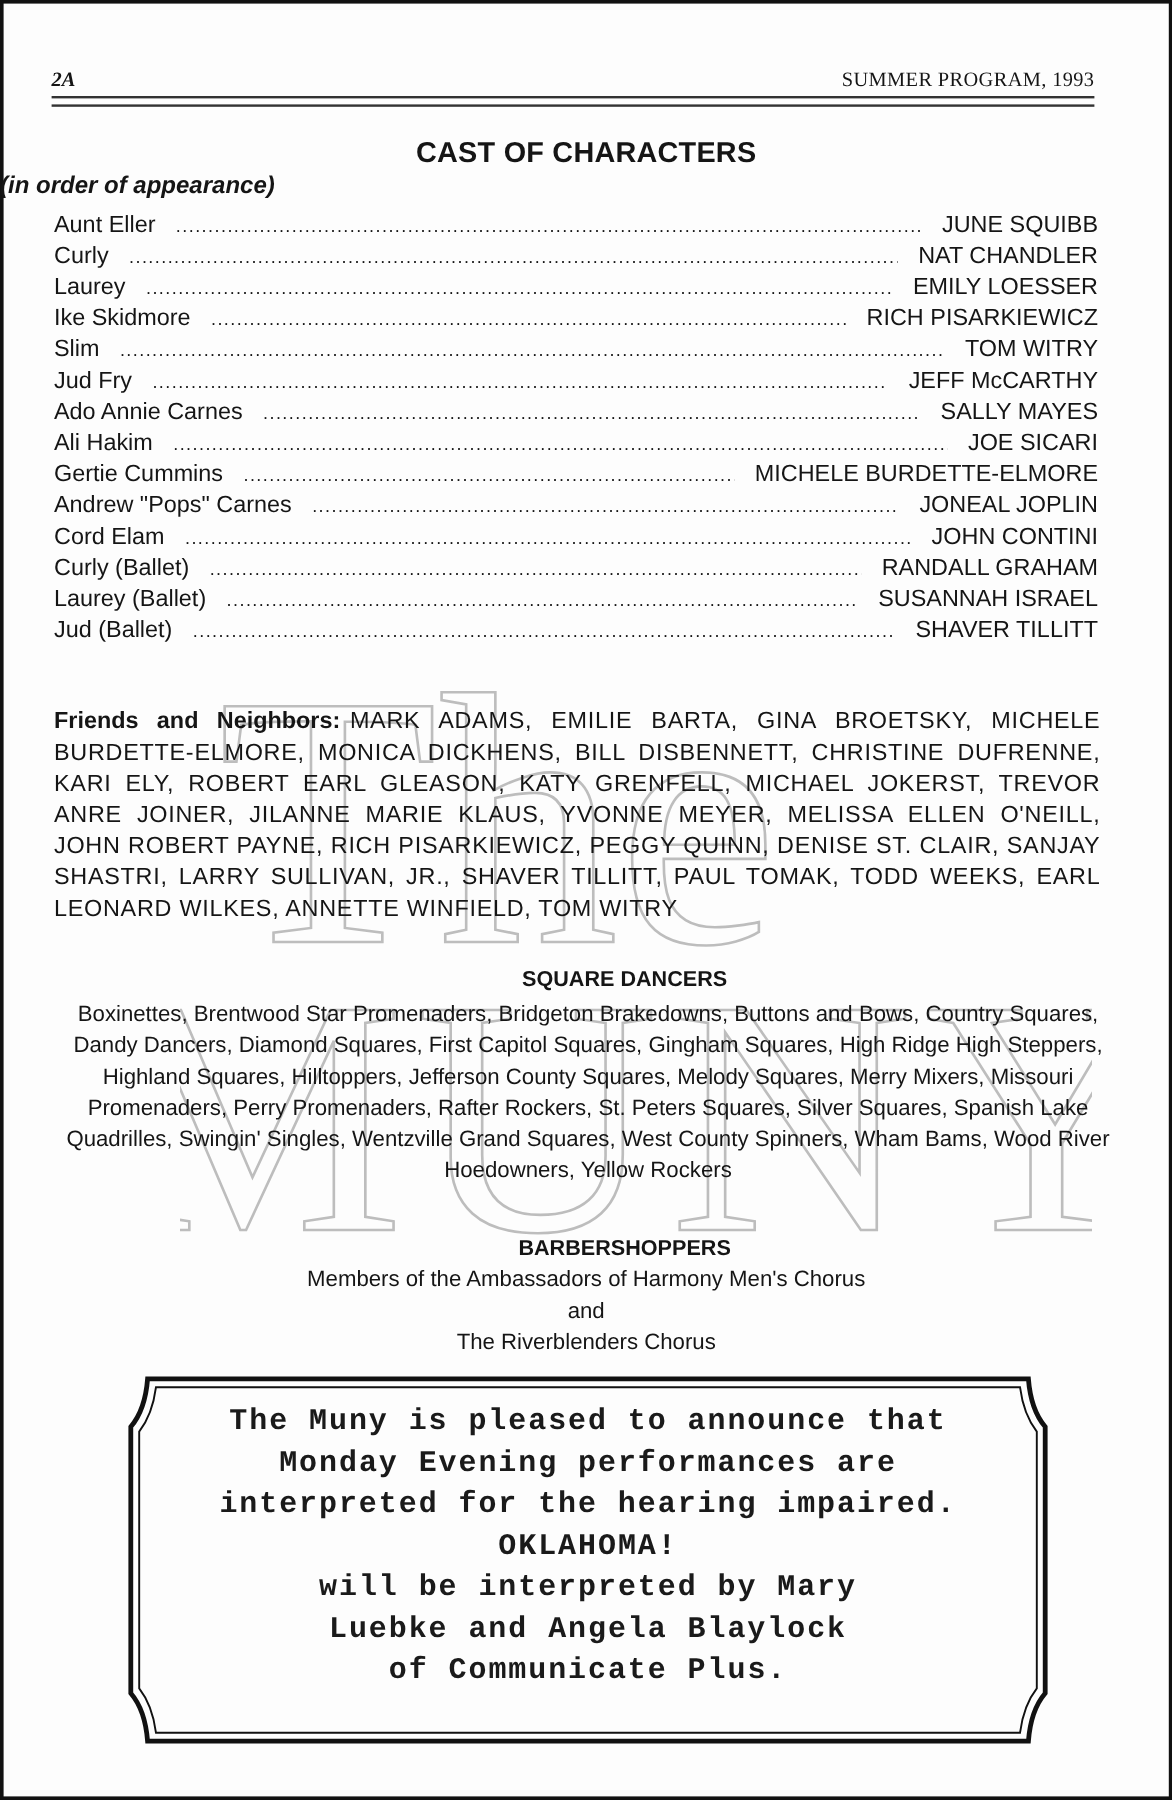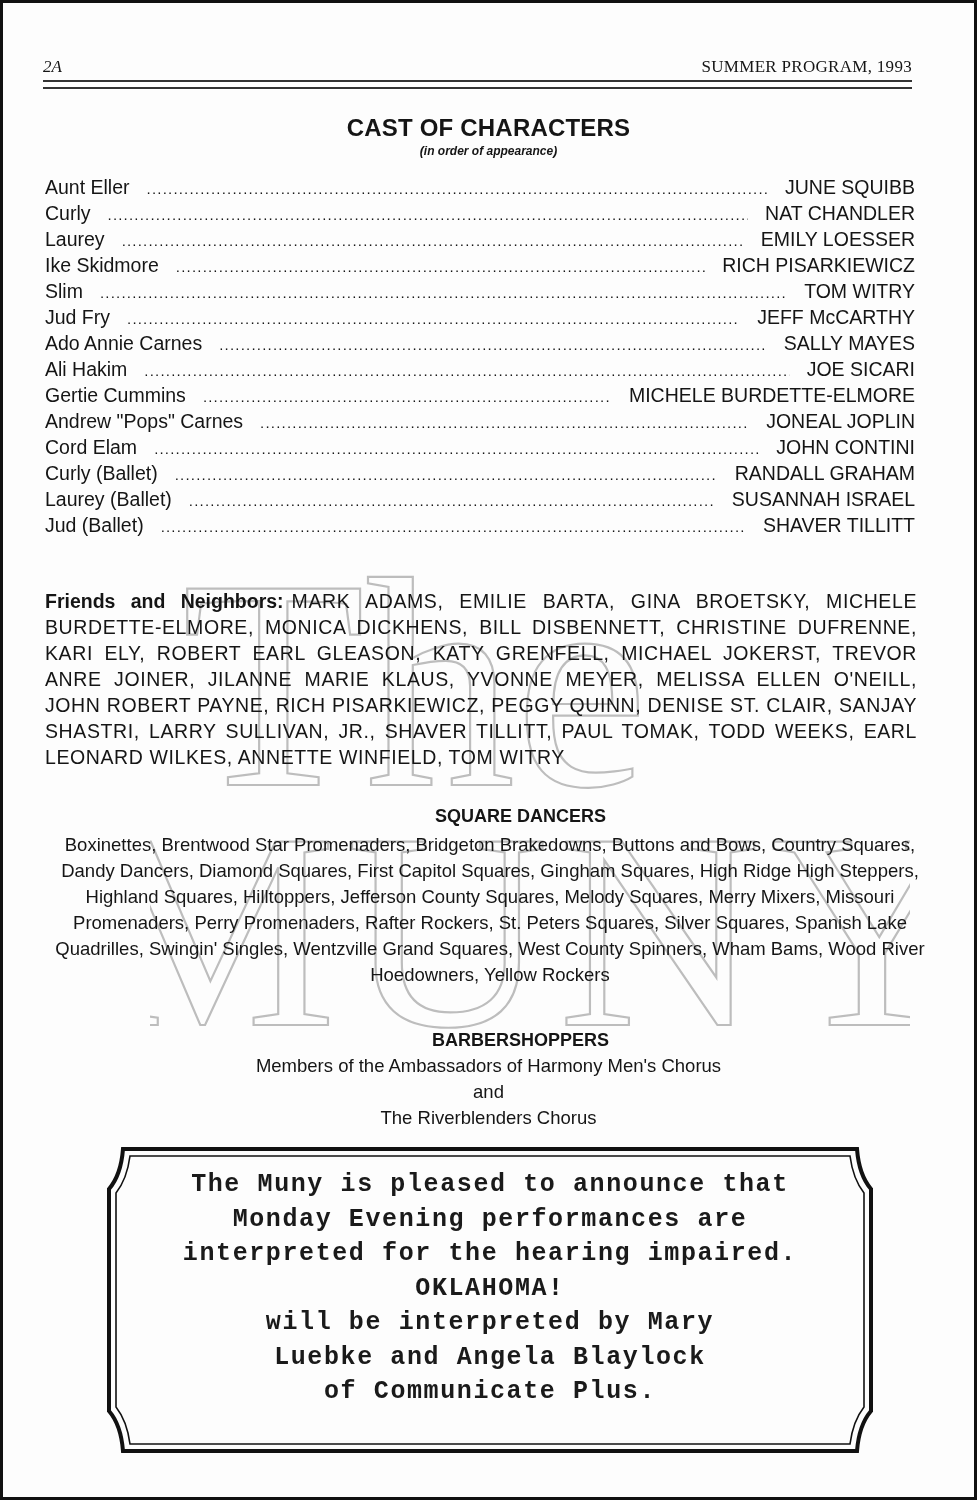--- a/index.html
+++ b/index.html
@@ -13,36 +13,36 @@
   }
   .watermark {
     position: absolute; left: 150px; top: 530px; width: 760px; height: 500px;
     pointer-events: none;
   }
   .header {
     position: absolute; left: 43px; top: 57px; width: 869px; height: 22px;
   }
   .page-num {
     position: absolute; left: 0; top: 0; font-family: "Liberation Serif", serif;
-    font-style: italic; font-weight: normal; font-size: 17px; text-align: right;
+    font-style: italic; font-weight: bold; font-size: 17px; text-align: right;
   }
   .running-title {
     position: absolute; right: 0; top: 0; font-family: "Liberation Serif", serif;
     font-size: 17px; letter-spacing: 0.3px;
   }
   .rule { position: absolute; left: 43px; width: 869px; height: 2px; background: #333; }
   .rule1 { top: 80px; }
   .rule2 { top: 87px; }
   .title {
     position: absolute; left: 0; width: 977px; top: 114px; text-align: center;
     font-weight: bold; font-size: 24px; letter-spacing: 0.2px;
   }
   .subtitle {
-    position: absolute; left: 0; width: 977px; top: 144px; text-align: center;
-    font-weight: bold; font-style: italic; font-size: 12px;
+    position: absolute; left: 0; width: 977px; top: 144px; 
+    font-weight: bold; font-style: italic; font-size: 20px;
   }
   .cast {
     position: absolute; left: 45px; top: 174px; width: 870px;
   }
   .cast-row {
     display: flex; align-items: baseline; height: 26px; font-size: 19.5px; line-height: 26px;
     white-space: nowrap; overflow: hidden; gap: 16px;
   }
   .cast-role { flex: 0 0 auto; }
   .dots {

